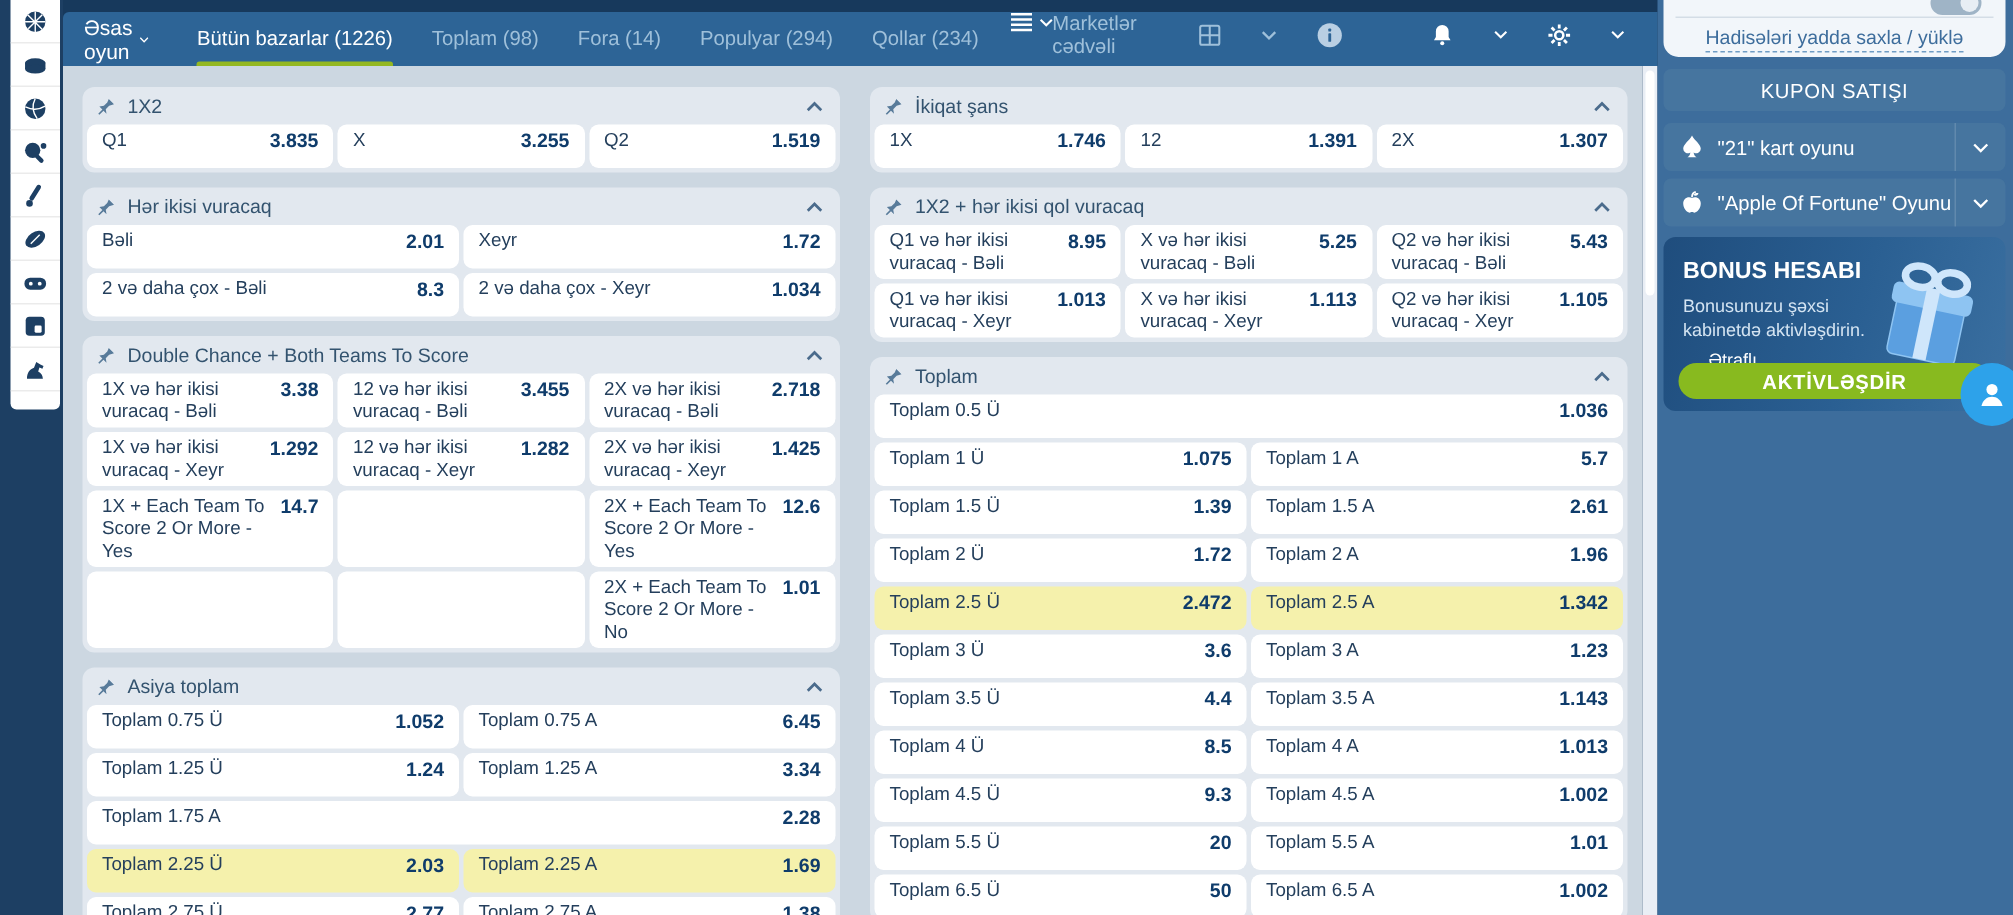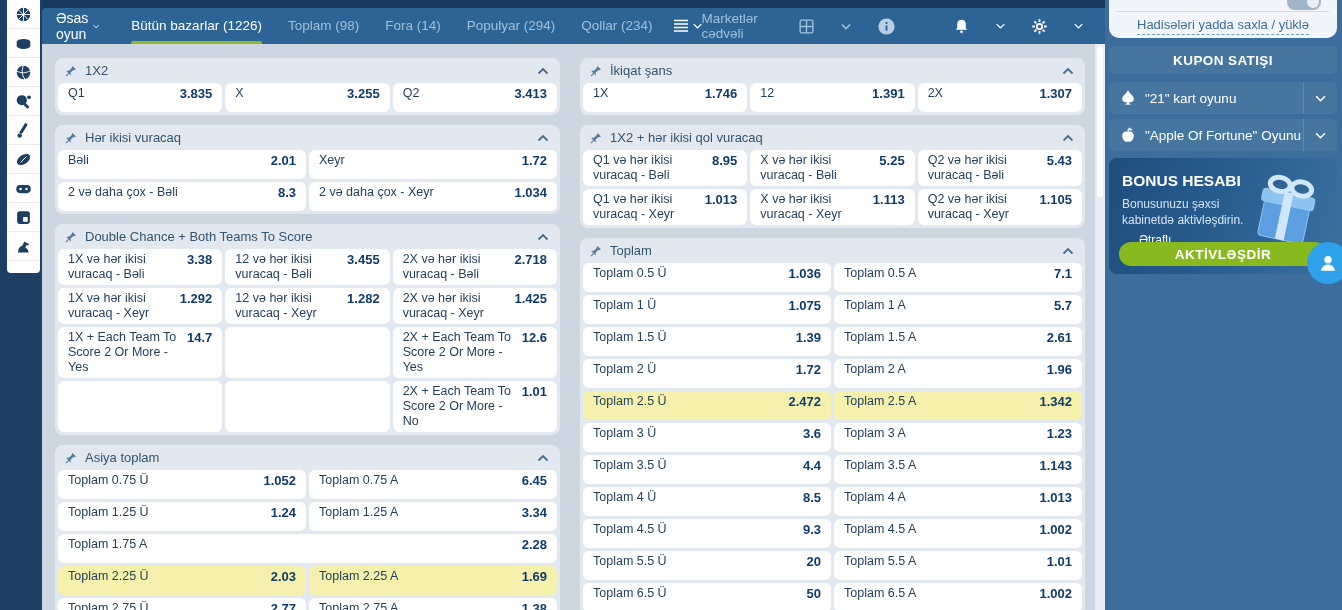--- a/index.html
+++ b/index.html
@@ -8,21 +8,21 @@
     font-family:"Liberation Sans", sans-serif;
     background:#17395c;
     position:relative;
   }
   
   .left-rail { position:absolute; left:0; top:0; width:42px; height:610px; background:#1d3f63; }
   .rail-strip { position:absolute; left:7px; top:0; width:33px; height:273px; background:#ffffff; border-radius:0 0 4px 4px; overflow:hidden; }
   .rail-cell { height:29px; display:flex; align-items:center; justify-content:center; border-bottom:1px solid #ebebeb; cursor:pointer; }
   .rail-cell svg { width:17px; height:17px; }
   
-  .topnav { position:absolute; left:42px; top:8px; width:1063px; height:36px; background:#2d6496; border-radius:4px 0 0 0; display:flex; align-items:center; color:#fff; }
+  .topnav { position:absolute; left:42px; top:8px; width:1063px; height:36px; background:#2d6496; border-radius:4px 0 0 0; display:flex; align-items:flex-start; color:#fff; }
   .nav-dd { width:158px; display:flex; align-items:center; justify-content:space-between; padding:0 14px 0 14px; height:36px; cursor:pointer; font-size:14px; }
   .nav-divider { width:1px; height:36px; background:#25578a; }
   .tabs { display:flex; align-items:center; gap:26px; margin-left:18px; height:36px; }
   .tab { position:relative; height:36px; line-height:36px; font-size:13.5px; color:#9fc0da; cursor:pointer; white-space:nowrap; }
   .tab.active { color:#ffffff; }
   .tab.active::after { content:""; position:absolute; left:0; right:0; bottom:0; height:3px; background:#94b821; border-radius:2px 2px 0 0; }
   .nav-burger { display:flex; align-items:center; gap:4px; margin-left:20px; cursor:pointer; }
   .nav-right { margin-left:auto; display:flex; align-items:center; gap:26px; padding-right:0; }
   .nav-right .mt-label { font-size:13.5px; color:#9fc0da; margin-right:2px; }
   .nav-icon { display:flex; align-items:center; justify-content:center; cursor:pointer; }
@@ -47,21 +47,21 @@
   .scrollstrip { position:absolute; left:1095px; top:44px; width:10px; height:566px; background:#e9eef5; }
   .scrollthumb { position:absolute; left:2px; top:3px; width:6px; height:150px; background:#ffffff; border-radius:3px; }
   
   .rsidebar { position:absolute; left:1105px; top:0; width:237px; height:610px; background:#3d6d9c; }
   .save-card { position:absolute; left:4px; top:-20px; width:228px; height:58px; background:#f2f6fa; border-radius:10px; }
   .save-toggle { position:absolute; top:14px; right:16px; width:34px; height:16px; background:#9fb4c6; border-radius:8px; cursor:pointer; }
   .save-toggle::after { content:""; position:absolute; right:2px; top:2px; width:12px; height:12px; border-radius:50%; background:#e8eef4; }
   .save-div { position:absolute; top:31px; left:8px; right:8px; height:1px; background:#d4dde6; }
   .save-text { position:absolute; top:37px; width:100%; text-align:center; font-size:13px; color:#3d6d9c; cursor:pointer; }
   .save-text span { border-bottom:1px dashed #6f9cc4; padding-bottom:2px; }
-  .kupon-btn { position:absolute; left:4px; top:46px; width:228px; height:28px; background:#46759f; border:none; border-radius:5px; color:#fff; font-family:inherit; font-size:13.5px; font-weight:bold; letter-spacing:.4px; cursor:pointer; }
+  .kupon-btn { position:absolute; left:4px; top:46px; width:228px; height:28px; background:#46759f; border:none; border-radius:5px; color:#fff; font-family:inherit; font-size:13.5px; font-weight:normal; letter-spacing:.4px; cursor:pointer; }
   .game-bar { position:absolute; left:4px; width:228px; height:32px; background:#46759f; border-radius:5px; display:flex; align-items:center; color:#fff; cursor:pointer; }
   .game-bar .gicon { margin:0 8px 0 10px; display:flex; }
   .game-bar .glabel { flex:1; font-size:13.5px; }
   .game-bar .gchev { width:34px; height:32px; border-left:1px solid rgba(255,255,255,.15); display:flex; align-items:center; justify-content:center; }
   .bonus-card { position:absolute; left:4px; top:158px; width:228px; height:116px; border-radius:8px; background:linear-gradient(105deg,#1f4d7d 0%,#2a5f92 55%,#3a6fa0 100%); overflow:hidden; }
   .bonus-title { position:absolute; top:14px; left:13px; font-size:15.5px; font-weight:bold; color:#fff; }
   .bonus-desc { position:absolute; top:38px; left:13px; width:132px; font-size:12px; line-height:1.35; color:#d4e4f2; }
   .bonus-link { position:absolute; top:75px; left:30px; font-size:12px; color:#fff; text-decoration:underline; cursor:pointer; }
   .bonus-btn { position:absolute; left:10px; right:10px; bottom:8px; height:24px; border:none; border-radius:12px; background:#88ba1f; color:#fff; font-family:inherit; font-size:13.5px; font-weight:bold; letter-spacing:.5px; cursor:pointer; }
   .gift { position:absolute; right:4px; top:4px; }
@@ -233,21 +233,21 @@
             <div class="cell">
               <span class="clabel">Q1</span>
               <span class="codd">3.835</span>
             </div>
             <div class="cell">
               <span class="clabel">X</span>
               <span class="codd">3.255</span>
             </div>
             <div class="cell">
               <span class="clabel">Q2</span>
-              <span class="codd">3.413</span>
+              <span class="codd">1.519</span>
             </div>
           </div>
         </div>
         <div class="panel">
           <div class="phead">
             <span class="pin">
               <svg width="12" height="12" viewBox="0 0 24 24" fill="#587b9a">
                 <path d="M15 2l7 7-6.5 2L11 15.5l1 6-4-4-5.5 5.5L1 21.5 6.5 16l-4-4 6-1L13 6.5z"></path>
               </svg>
             </span>
@@ -487,24 +487,20 @@
             <span class="pchev">
               <svg width="12" height="8" viewBox="0 0 12 8">
                 <path d="M1.5 6.5L6 2l4.5 4.5" stroke="#4a6b8c" stroke-width="1.8" fill="none"></path>
               </svg>
             </span>
           </div>
           <div class="prow">
             <div class="cell">
               <span class="clabel">Toplam 0.5 Ü</span>
               <span class="codd">1.036</span>
-            </div>
-            <div class="cell">
-              <span class="clabel">Toplam 0.5 A</span>
-              <span class="codd">7.1</span>
             </div>
           </div>
           <div class="prow">
             <div class="cell">
               <span class="clabel">Toplam 1 Ü</span>
               <span class="codd">1.075</span>
             </div>
             <div class="cell">
               <span class="clabel">Toplam 1 A</span>
               <span class="codd">5.7</span>

